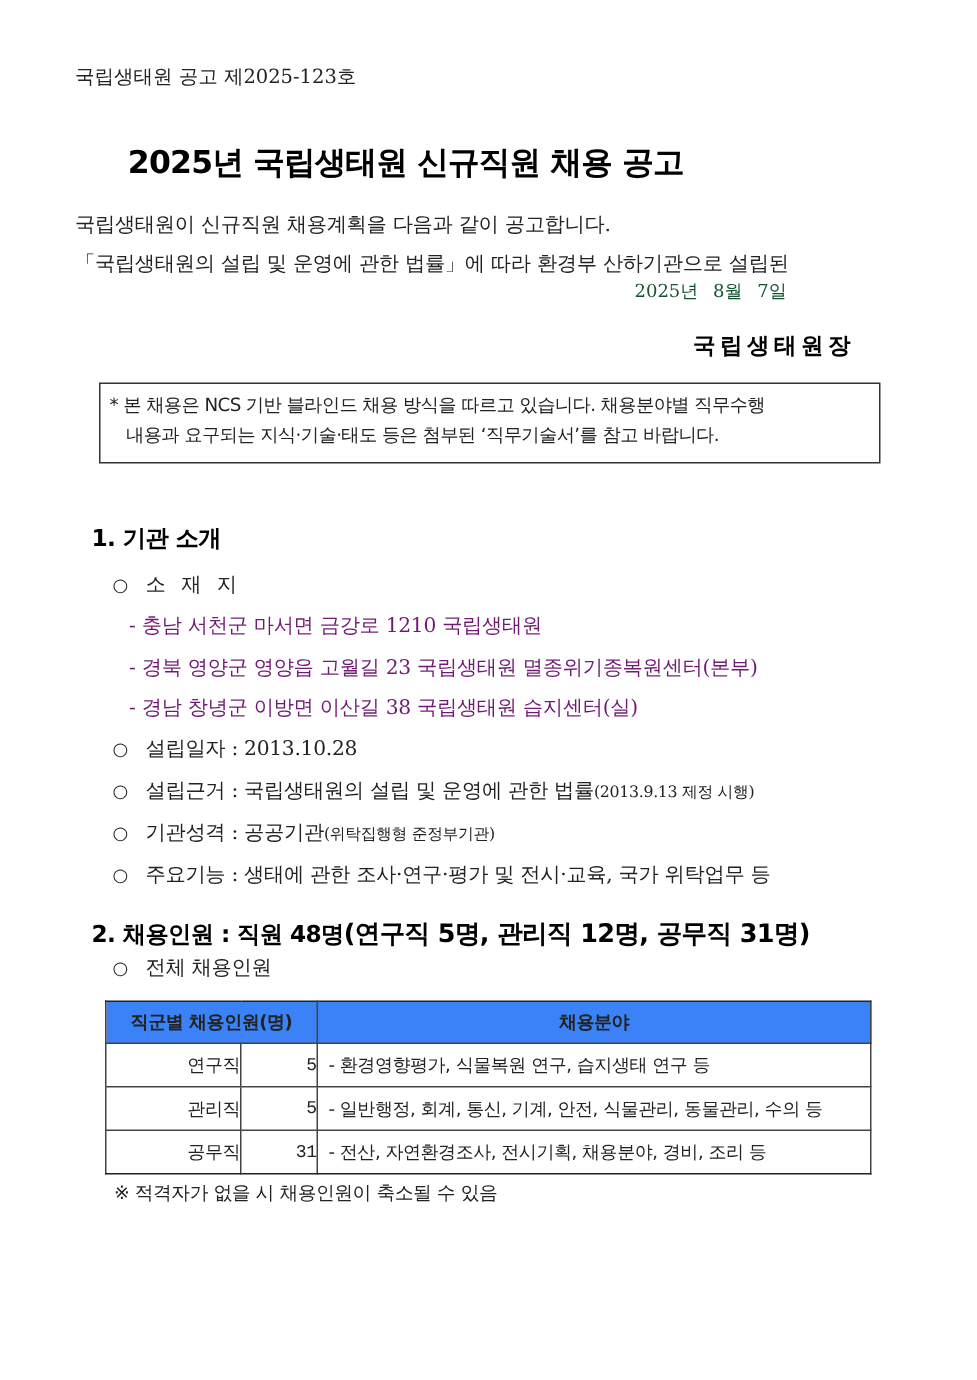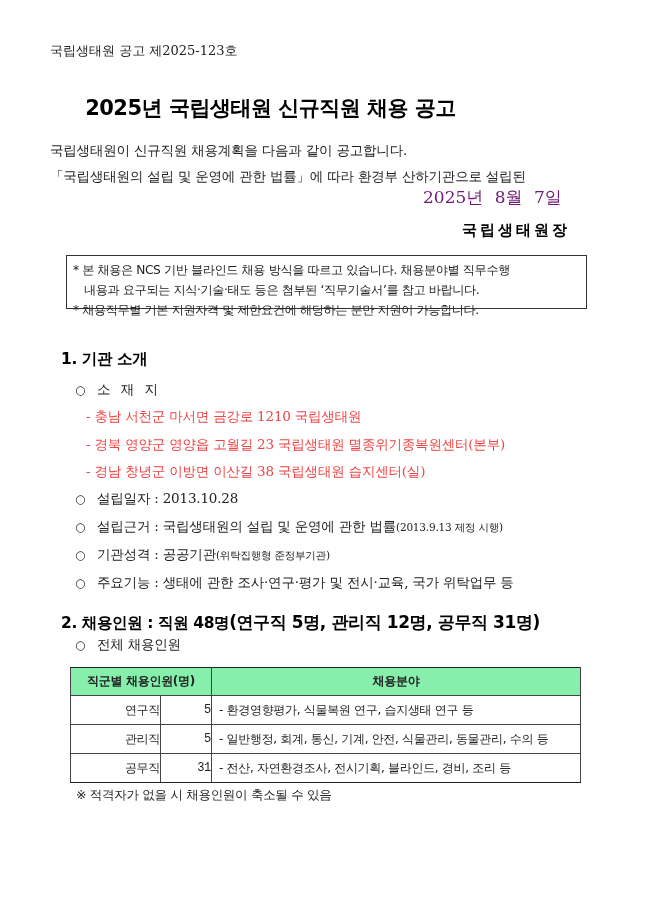--- a/index.html
+++ b/index.html
@@ -11,21 +11,21 @@
     overflow: hidden;
   }
   .abs { position: absolute; white-space: nowrap; }
   .doc-number { left: 50px; top: 42px; font-size: 13px; color: #222; }
   .title {
     left: 0; width: 541px; top: 94px; text-align: center;
     font-family: "DejaVu Sans", "Liberation Sans", sans-serif;
     font-weight: bold; font-size: 21px; letter-spacing: -0.5px; color: #000;
   }
   .intro { left: 50px; top: 137px; font-size: 13.5px; line-height: 26px; color: #222; letter-spacing: -0.2px; }
-  .date { left: 423px; top: 186px; font-size: 17px; color: #701a75; word-spacing: 6px; }
+  .date { left: 423px; top: 186px; font-size: 12px; color: #14532d; word-spacing: 6px; }
   .signer {
     left: 462px; top: 221px; font-size: 15px; font-weight: bold;
     letter-spacing: 3px; color: #000;
     font-family: "DejaVu Sans", "Liberation Sans", sans-serif;
   }
   .notice-box {
     position: absolute; left: 66px; top: 255px; width: 521px; height: 54px;
     border: 1.5px solid #333;
     font-family: "DejaVu Sans", "Liberation Sans", sans-serif;
     font-size: 12.2px; color: #222; letter-spacing: -0.4px;
@@ -33,37 +33,37 @@
   }
   .notice-line { white-space: nowrap; }
   .notice-line.indent { padding-left: 11px; }
   .section-heading {
     font-family: "DejaVu Sans", "Liberation Sans", sans-serif;
     font-weight: bold; font-size: 15.5px; color: #000; letter-spacing: -0.4px;
   }
   .sec1 { left: 61px; top: 349px; }
   .bullet-line { font-size: 13.5px; color: #222; letter-spacing: -0.2px; }
   .bullet { display: inline-block; width: 22px; font-size: 12px; }
-  .sub-line { font-size: 13.5px; color: #ef4444; letter-spacing: -0.2px; }
+  .sub-line { font-size: 13.5px; color: #701a75; letter-spacing: -0.2px; }
   .small { font-size: 10.5px; }
   .sec2 { left: 61px; top: 611px; }
   .sec2 .lite { font-size: 17px; }
   table.recruit {
     position: absolute; left: 70px; top: 667px; width: 511px;
     border-collapse: collapse;
     font-family: "DejaVu Sans", "Liberation Sans", sans-serif;
     font-size: 12px; color: #222; letter-spacing: -0.3px;
   }
   table.recruit td, table.recruit th {
     border: 1px solid #444; height: 29px; vertical-align: middle;
   }
   table.recruit tr:first-child th { border-top: 1.5px solid #222; }
   table.recruit tr:last-child td { border-bottom: 1.5px solid #222; }
   table.recruit th {
-    background: #86efac; font-weight: bold; text-align: center; height: 28px;
+    background: #3b82f6; font-weight: bold; text-align: center; height: 28px;
   }
   table.recruit td.c { text-align: right; font-family: Liberation Mono, monospace; }
   table.recruit td.f { text-align: left; padding-left: 7px; white-space: nowrap; }
   .footnote {
     left: 76px; top: 787px; font-size: 12.5px; color: #222;
     font-family: "DejaVu Sans", "Liberation Sans", sans-serif; letter-spacing: -0.3px;
   }
 </style>
 </head>
 <body>
@@ -77,21 +77,20 @@
   <div>「국립생태원의 설립 및 운영에 관한 법률」에 따라 환경부 산하기관으로 설립된</div>
 </div>
 
 <div class="abs date">2025년 8월 7일</div>
 
 <div class="abs signer">국립생태원장</div>
 
 <div class="notice-box">
   <div class="notice-line">* 본 채용은 NCS 기반 블라인드 채용 방식을 따르고 있습니다. 채용분야별 직무수행</div>
   <div class="notice-line indent">내용과 요구되는 지식·기술·태도 등은 첨부된 ‘직무기술서’를 참고 바랍니다.</div>
-  <div class="notice-line">* 채용직무별 기본 지원자격 및 제한요건에 해당하는 분만 지원이 가능합니다.</div>
 </div>
 
 <div class="abs section-heading sec1">1. 기관 소개</div>
 
 <div class="abs bullet-line" style="left:75px; top:381px;">
   <span class="bullet">○</span><span style="letter-spacing:3px;">소 재 지</span>
 </div>
 <div class="abs sub-line" style="left:86px; top:408px;">- 충남 서천군 마서면 금강로 1210 국립생태원</div>
 <div class="abs sub-line" style="left:86px; top:436px;">- 경북 영양군 영양읍 고월길 23 국립생태원 멸종위기종복원센터(본부)</div>
 <div class="abs sub-line" style="left:86px; top:463px;">- 경남 창녕군 이방면 이산길 38 국립생태원 습지센터(실)</div>
@@ -134,18 +133,18 @@
     <td class="f">-  환경영향평가, 식물복원 연구, 습지생태 연구 등</td>
   </tr>
   <tr>
     <td class="c">관리직</td>
     <td class="c">5</td>
     <td class="f">-  일반행정, 회계, 통신, 기계, 안전, 식물관리, 동물관리, 수의 등</td>
   </tr>
   <tr>
     <td class="c">공무직</td>
     <td class="c">31</td>
-    <td class="f">-  전산, 자연환경조사, 전시기획, 블라인드, 경비, 조리 등</td>
+    <td class="f">-  전산, 자연환경조사, 전시기획, 채용분야, 경비, 조리 등</td>
   </tr>
 </tbody>
   </table>
 
 <div class="abs footnote">※ 적격자가 없을 시 채용인원이 축소될 수 있음</div>
 
 </body></html>

